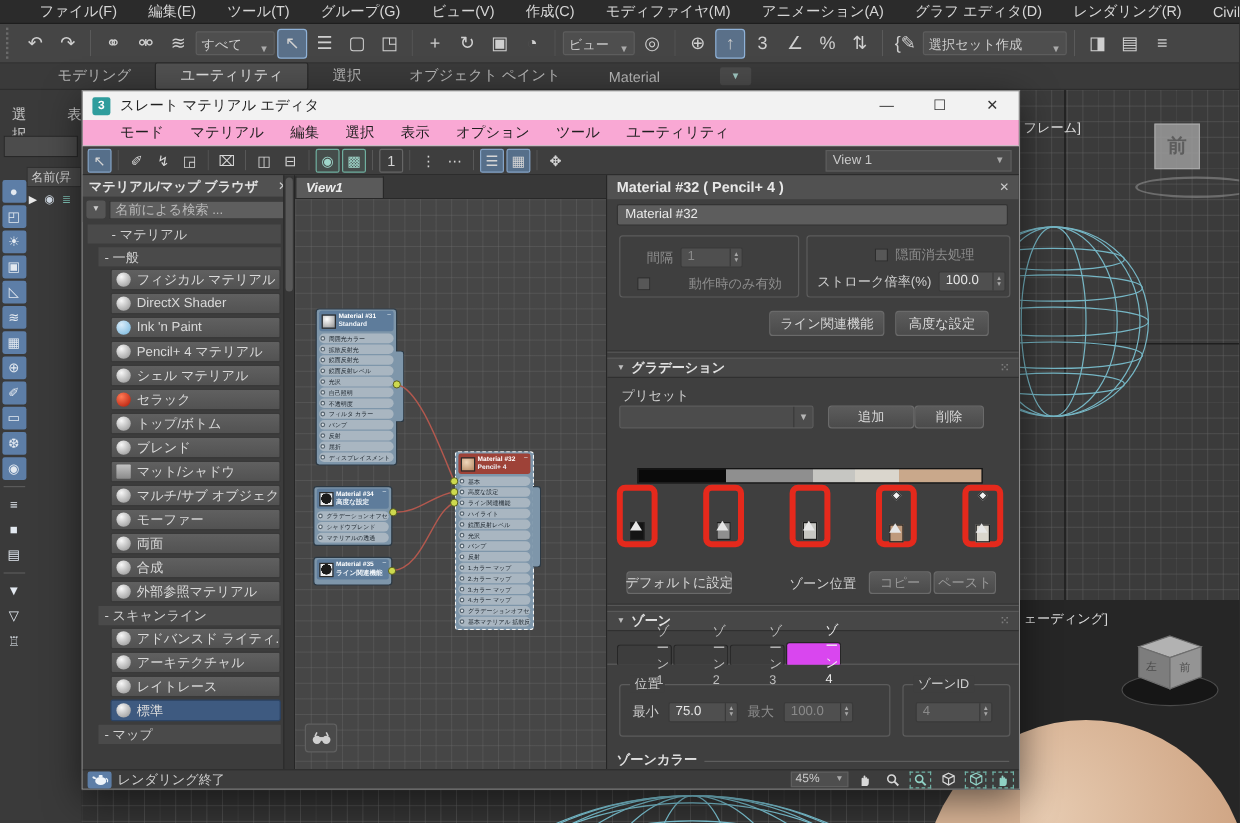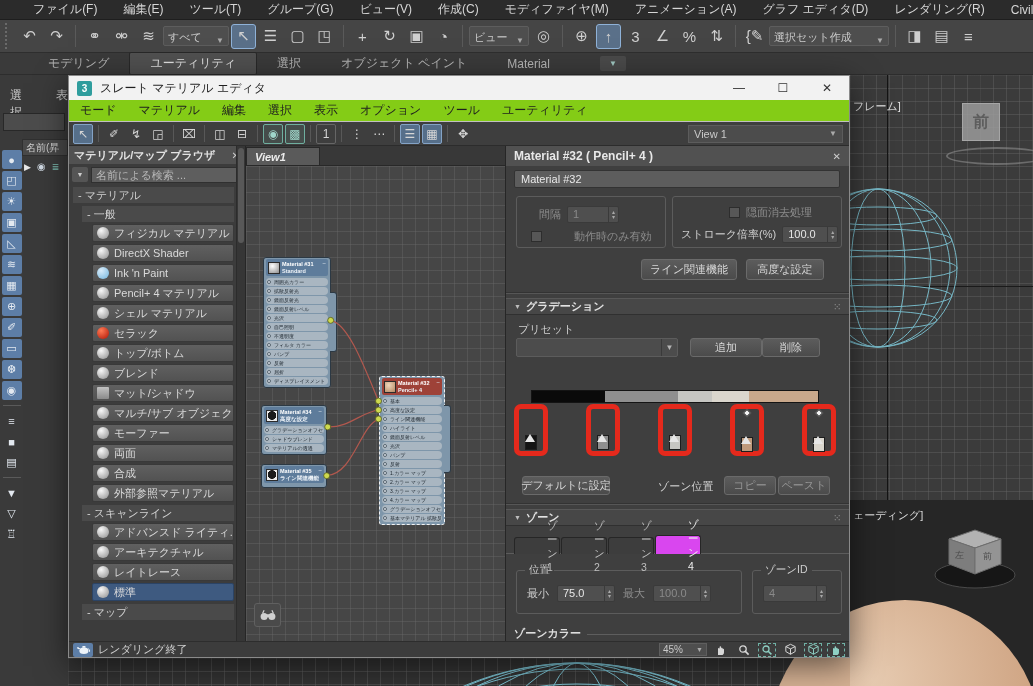--- a/index.html
+++ b/index.html
@@ -57,21 +57,21 @@
   #vp-strip{position:absolute;left:68px;top:658px;width:782px;height:28px;overflow:hidden;background-color:#333;}
   #vp-strip svg{position:absolute;left:0;top:0;}
 
   
   #editor{position:absolute;left:68px;top:75px;width:782px;height:583px;background:#3f3f3f;border:1px solid #8a8a8a;box-shadow:0 8px 30px rgba(0,0,0,.55);z-index:10;}
   #ed-title{position:absolute;left:0;top:0;right:0;height:24px;background:#f2f2f2;display:flex;align-items:center;padding-left:8px;}
   .ed-logo{width:15px;height:15px;background:#2f9d9d;color:#fff;font-size:10px;font-weight:bold;display:flex;align-items:center;justify-content:center;border-radius:2px;}
   .ed-title-text{font-size:12px;color:#1f1f1f;margin-left:8px;}
   .win-btns{margin-left:auto;display:flex;height:100%;}
   .win-btn{width:44px;height:100%;display:flex;align-items:center;justify-content:center;color:#333;font-size:12px;}
-  #ed-menu{position:absolute;left:0;top:24px;right:0;height:22px;background:#84cc16;border-bottom:1px solid #c0c0c0;display:flex;align-items:center;padding-left:0;}
+  #ed-menu{position:absolute;left:0;top:24px;right:0;height:22px;background:#f9a8d4;border-bottom:1px solid #c0c0c0;display:flex;align-items:center;padding-left:20px;}
   .ed-menu-item{padding:0 11px;font-size:12px;color:#1f1f1f;white-space:nowrap;}
   #ed-toolbar{position:absolute;left:0;top:46px;right:0;height:24px;background:#3e3e3e;border-bottom:1px solid #2c2c2c;display:flex;align-items:center;padding-left:4px;gap:2px;}
   .et-icon{width:20px;height:20px;display:flex;align-items:center;justify-content:center;font-size:12px;color:#d5d5d5;border-radius:2px;flex:none;}
   .et-icon.active{background:#566f8a;border:1px solid #84a3c6;}
   .et-icon.framed-teal{border:1px solid #6faf9f;background:#454d4b;color:#9fd6ca;}
   .et-icon.framed-blue{background:#566f8a;border:1px solid #84a3c6;}
   .et-icon.framed-plain{border:1px solid #666;}
   .et-sep{width:1px;height:17px;background:#2a2a2a;border-right:1px solid #585858;margin:0 3px;flex:none;}
   .et-view-dd{margin-left:auto;margin-right:6px;width:155px;height:18px;background:#4c4c4c;border:1px solid #5c5c5c;display:flex;align-items:center;justify-content:space-between;font-size:11px;color:#c9c9c9;padding:0 5px;}
   .et-view-dd .dd-caret{font-size:8px;color:#aaa;}
@@ -80,21 +80,21 @@
 
   
   #browser{width:177px;border-right:1px solid #262626;display:flex;flex-direction:column;position:relative;background:#3c3c3c;}
   .br-header{height:18px;background:#515151;display:flex;align-items:center;padding:0 5px;font-size:11px;font-weight:bold;color:#e3e3e3;}
   .br-close{margin-left:auto;color:#ccc;font-size:10px;}
   .br-search{height:21px;display:flex;align-items:center;padding:2px 3px;gap:3px;background:#3c3c3c;}
   .br-caret{width:16px;height:15px;background:#555;display:flex;align-items:center;justify-content:center;font-size:7px;color:#ccc;border-radius:2px;}
   .br-input{flex:1;height:16px;background:#5e5e5e;border:1px solid #303030;color:#c9c9c9;font-size:11px;padding:0 4px;min-width:0;}
   .br-input::placeholder{color:#b9b9b9;}
   #browser-list{flex:1;overflow:hidden;position:relative;padding-right:10px;}
-  .b-root{height:16px;margin:2px 1px 0 4px;background:#4a4a4a;font-size:11px;color:#d2d2d2;display:flex;align-items:center;padding-left:5px;}
+  .b-root{height:16px;margin:2px 1px 0 4px;background:#4a4a4a;font-size:11px;color:#d2d2d2;display:flex;align-items:center;padding-left:20px;}
   .b-group{height:16px;margin:3px 1px 0 13px;background:#4a4a4a;font-size:11px;color:#d2d2d2;display:flex;align-items:center;padding-left:5px;}
   .b-item{height:18px;margin:2px 1px 0 23px;background:linear-gradient(#606060,#525252);border:1px solid #393939;border-radius:2px;display:flex;align-items:center;gap:5px;padding:0 4px;font-size:11px;color:#dadada;white-space:nowrap;overflow:hidden;}
   .b-item.selected{background:#3e5a80;border-color:#2b4364;}
   .b-ico{width:12px;height:12px;border-radius:50%;flex:none;background:radial-gradient(circle at 35% 30%,#f7f7f7,#8d8d8d);}
   .b-ico.sphere-red{background:radial-gradient(circle at 35% 30%,#ff7a55,#ad1404);}
   .b-ico.sphere-blue{background:radial-gradient(circle at 35% 30%,#d9ecfa,#72b4dc);}
   .b-ico.square{border-radius:1px;background:linear-gradient(#c2c2c2,#8a8a8a);}
   .br-scroll{position:absolute;right:0;top:0;bottom:0;width:9px;background:#363636;border-left:1px solid #2c2c2c;}
   .br-thumb{position:absolute;top:2px;left:1px;width:6px;height:95px;background:#585858;border-radius:3px;}
 

